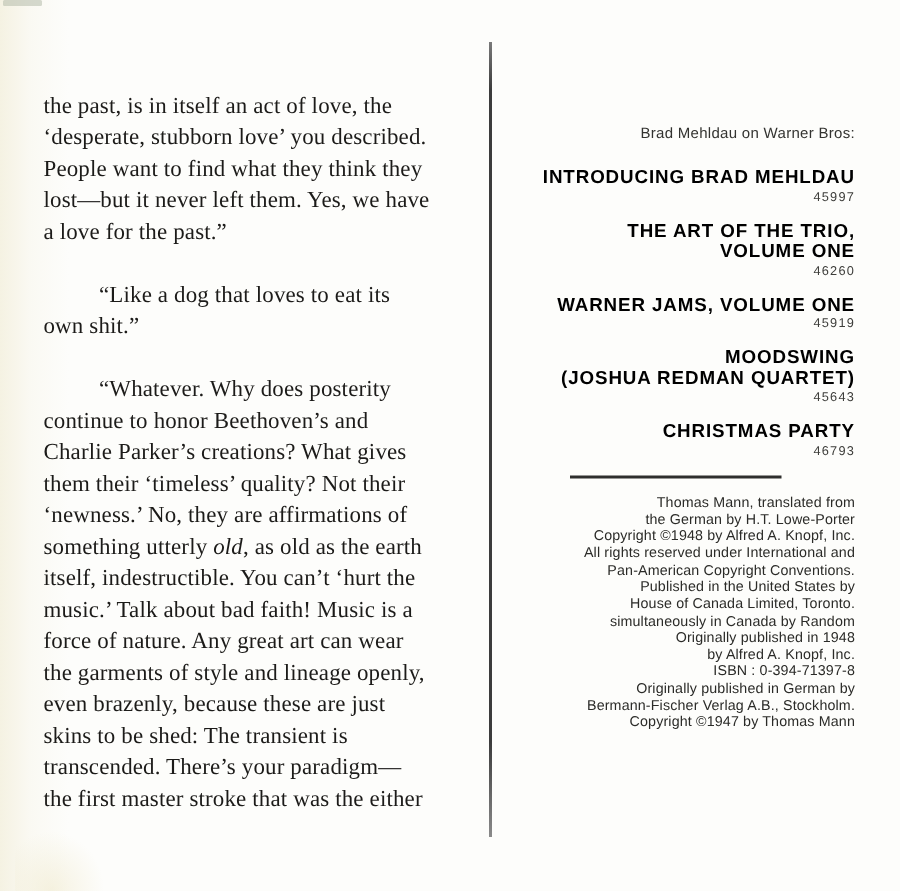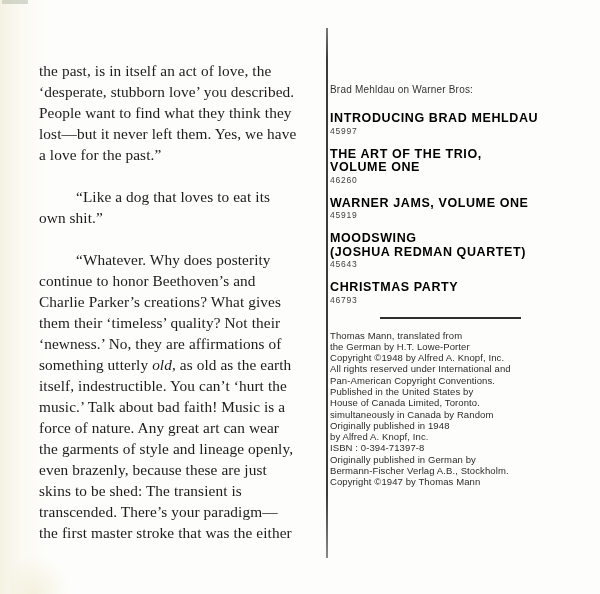--- a/index.html
+++ b/index.html
@@ -39,21 +39,21 @@
     left: 2px; top: 0;
     width: 26px; height: 4px;
     background: #aeb6a4;
     opacity: 0.5;
     border-radius: 1px;
   }
 
   
   .left-col {
     position: absolute;
-    left: 39px;
+    left: 29px;
     top: 60px;
     width: 288px;
     color: #1c1b19;
     font-size: 15.3px;
     letter-spacing: 0.1px;
   }
   .ln {
     height: 21px;
     line-height: 21px;
     white-space: nowrap;
@@ -71,21 +71,21 @@
     height: 530px;
     background: linear-gradient(180deg, #7a7a7a 0%, #3c3c3c 6%, #3c3c3c 88%, #8a8a8a 100%);
   }
 
   
   .right-col {
     position: absolute;
     left: 330px;
     top: 84px;
     width: 240px;
-    text-align: left;
+    text-align: right;
     font-family: "Liberation Sans", sans-serif;
     color: #262626;
   }
   .heading {
     font-size: 10px;
     line-height: 12px;
     color: #333330;
     margin-bottom: 16px;
     letter-spacing: 0.2px;
   }

